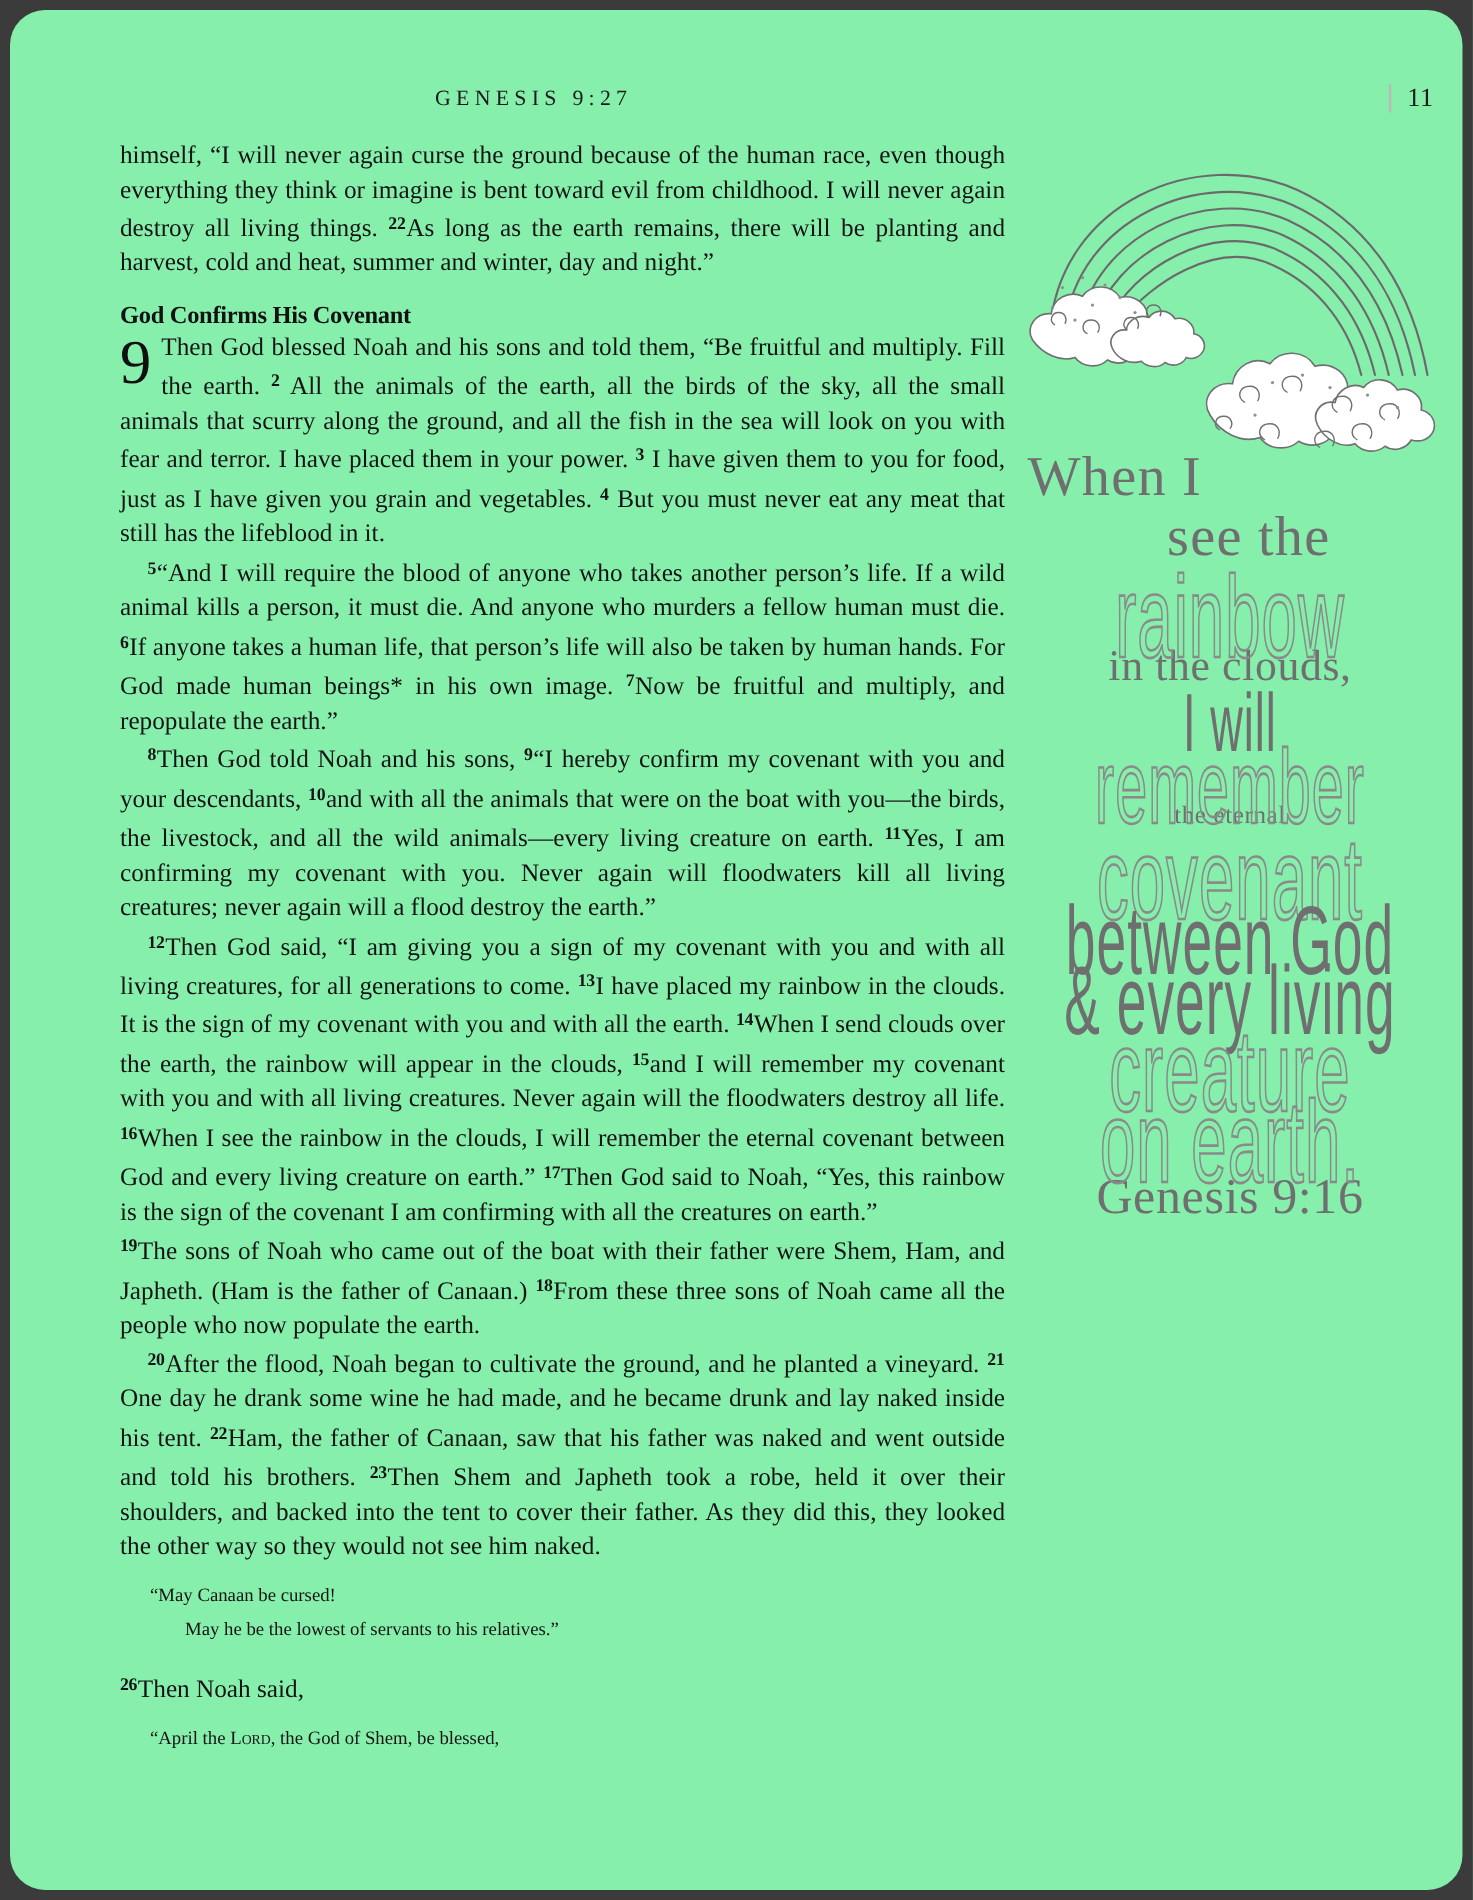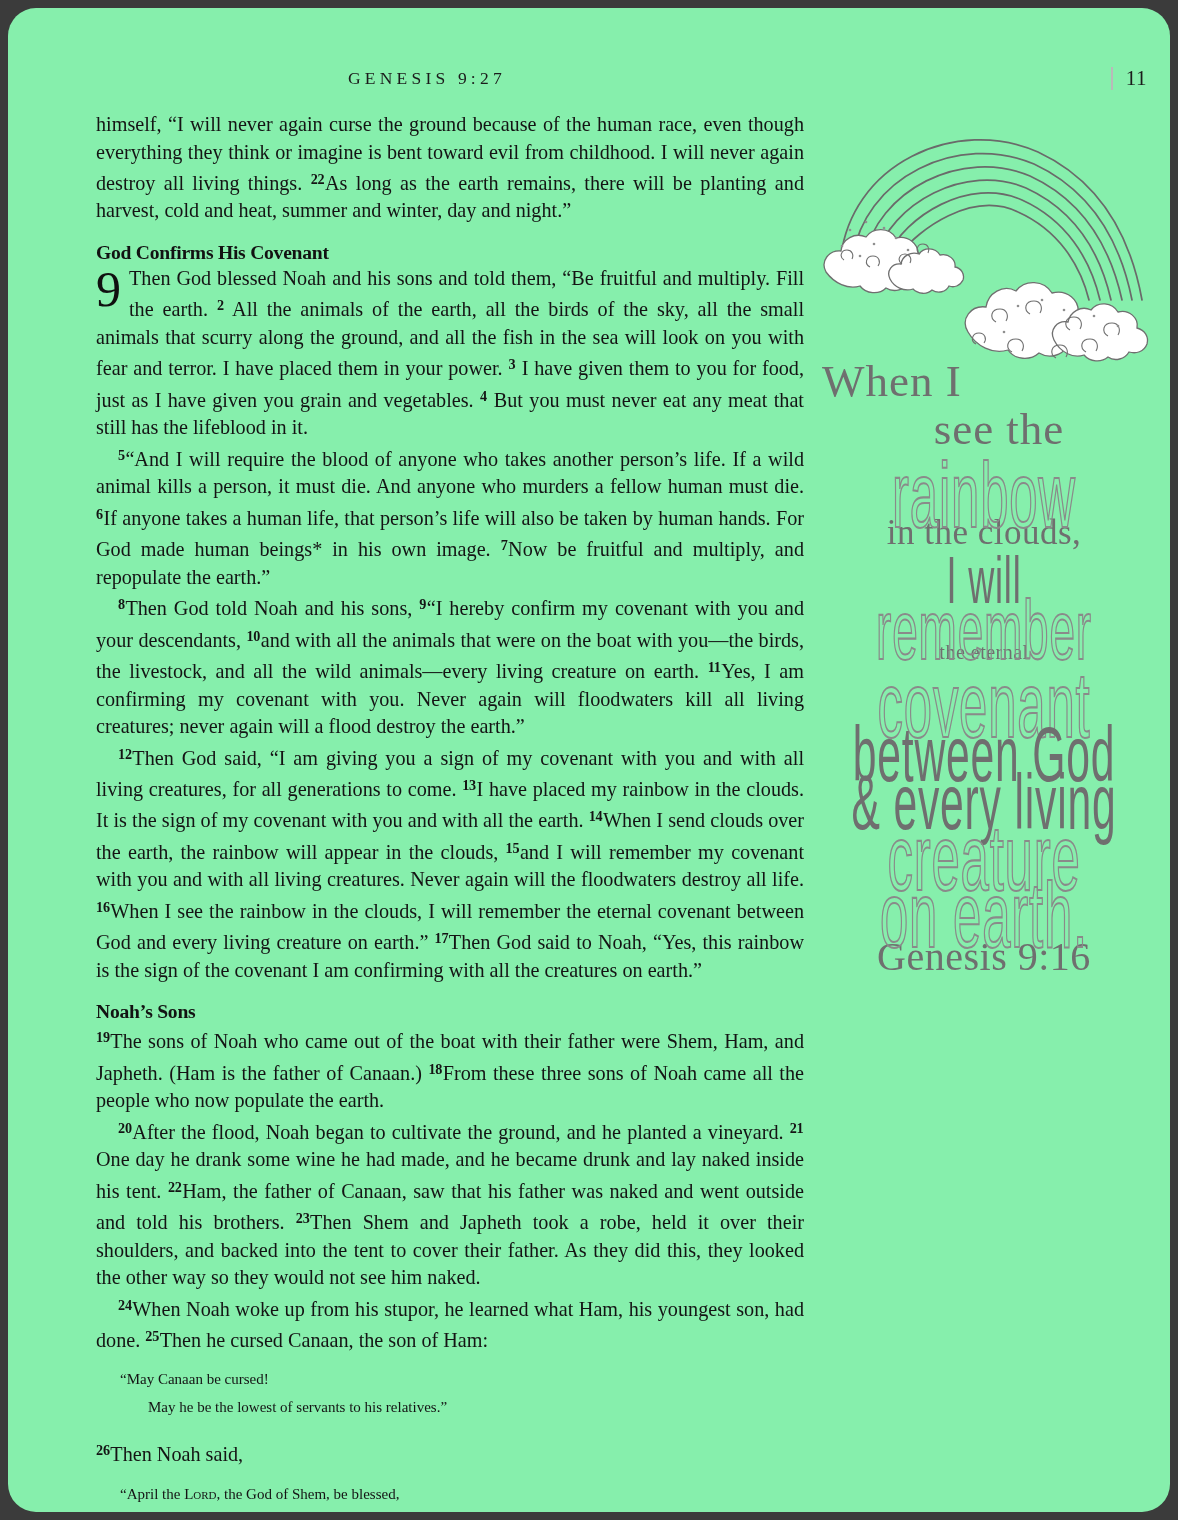--- a/index.html
+++ b/index.html
@@ -187,27 +187,25 @@
       <div class="chap-block">
         <p class="body-p"><span class="dropcap">9</span><span>Then God blessed Noah and his sons and told them, “Be fruitful and multiply. Fill the earth. </span><span class="vn">2</span><span> All the animals of the earth, all the birds of the sky, all the small animals that scurry along the ground, and all the fish in the sea will look on you with fear and terror. I have placed them in your power. </span><span class="vn">3</span><span> I have given them to you for food, just as I have given you grain and vegetables. </span><span class="vn">4</span><span> But you must never eat any meat that still has the lifeblood in it.</span></p>
       </div>
 
       <p class="body-p indent"><span class="vn">5</span><span>“And I will require the blood of anyone who takes another person’s life. If a wild animal kills a person, it must die. And anyone who murders a fellow human must die. </span><span class="vn">6</span><span>If anyone takes a human life, that person’s life will also be taken by human hands. For God made human beings* in his own image. </span><span class="vn">7</span><span>Now be fruitful and multiply, and repopulate the earth.”</span></p>
 
       <p class="body-p indent"><span class="vn">8</span><span>Then God told Noah and his sons, </span><span class="vn">9</span><span>“I hereby confirm my covenant with you and your descendants, </span><span class="vn">10</span><span>and with all the animals that were on the boat with you—the birds, the livestock, and all the wild animals—every living creature on earth. </span><span class="vn">11</span><span>Yes, I am confirming my covenant with you. Never again will floodwaters kill all living creatures; never again will a flood destroy the earth.”</span></p>
 
       <p class="body-p indent"><span class="vn">12</span><span>Then God said, “I am giving you a sign of my covenant with you and with all living creatures, for all generations to come. </span><span class="vn">13</span><span>I have placed my rainbow in the clouds. It is the sign of my covenant with you and with all the earth. </span><span class="vn">14</span><span>When I send clouds over the earth, the rainbow will appear in the clouds, </span><span class="vn">15</span><span>and I will remember my covenant with you and with all living creatures. Never again will the floodwaters destroy all life. </span><span class="vn">16</span><span>When I see the rainbow in the clouds, I will remember the eternal covenant between God and every living creature on earth.” </span><span class="vn">17</span><span>Then God said to Noah, “Yes, this rainbow is the sign of the covenant I am confirming with all the creatures on earth.”</span></p>
 
-      <h2 class="sec-head">Noah’s Sons</h2>
 
       <p class="body-p"><span class="vn">19</span><span>The sons of Noah who came out of the boat with their father were Shem, Ham, and Japheth. (Ham is the father of Canaan.) </span><span class="vn">18</span><span>From these three sons of Noah came all the people who now populate the earth.</span></p>
 
       <p class="body-p indent"><span class="vn">20</span><span>After the flood, Noah began to cultivate the ground, and he planted a vineyard. </span><span class="vn">21</span><span> One day he drank some wine he had made, and he became drunk and lay naked inside his tent. </span><span class="vn">22</span><span>Ham, the father of Canaan, saw that his father was naked and went outside and told his brothers. </span><span class="vn">23</span><span>Then Shem and Japheth took a robe, held it over their shoulders, and backed into the tent to cover their father. As they did this, they looked the other way so they would not see him naked.</span></p>
 
-      <p class="body-p indent"><span class="vn">24</span><span>When Noah woke up from his stupor, he learned what Ham, his youngest son, had done. </span><span class="vn">25</span><span>Then he cursed Canaan, the son of Ham:</span></p>
 
       <div class="poetry">
         <div class="l1">“May Canaan be cursed!</div>
         <div class="l2">May he be the lowest of servants to his relatives.”</div>
       </div>
 
       <p class="poetry-lead"><span class="vn">26</span><span>Then Noah said,</span></p>
 
       <div class="poetry">
         <div class="l1"><span>“April the </span><span class="smallcaps">Lord</span><span>, the God of Shem, be blessed,</span></div>

